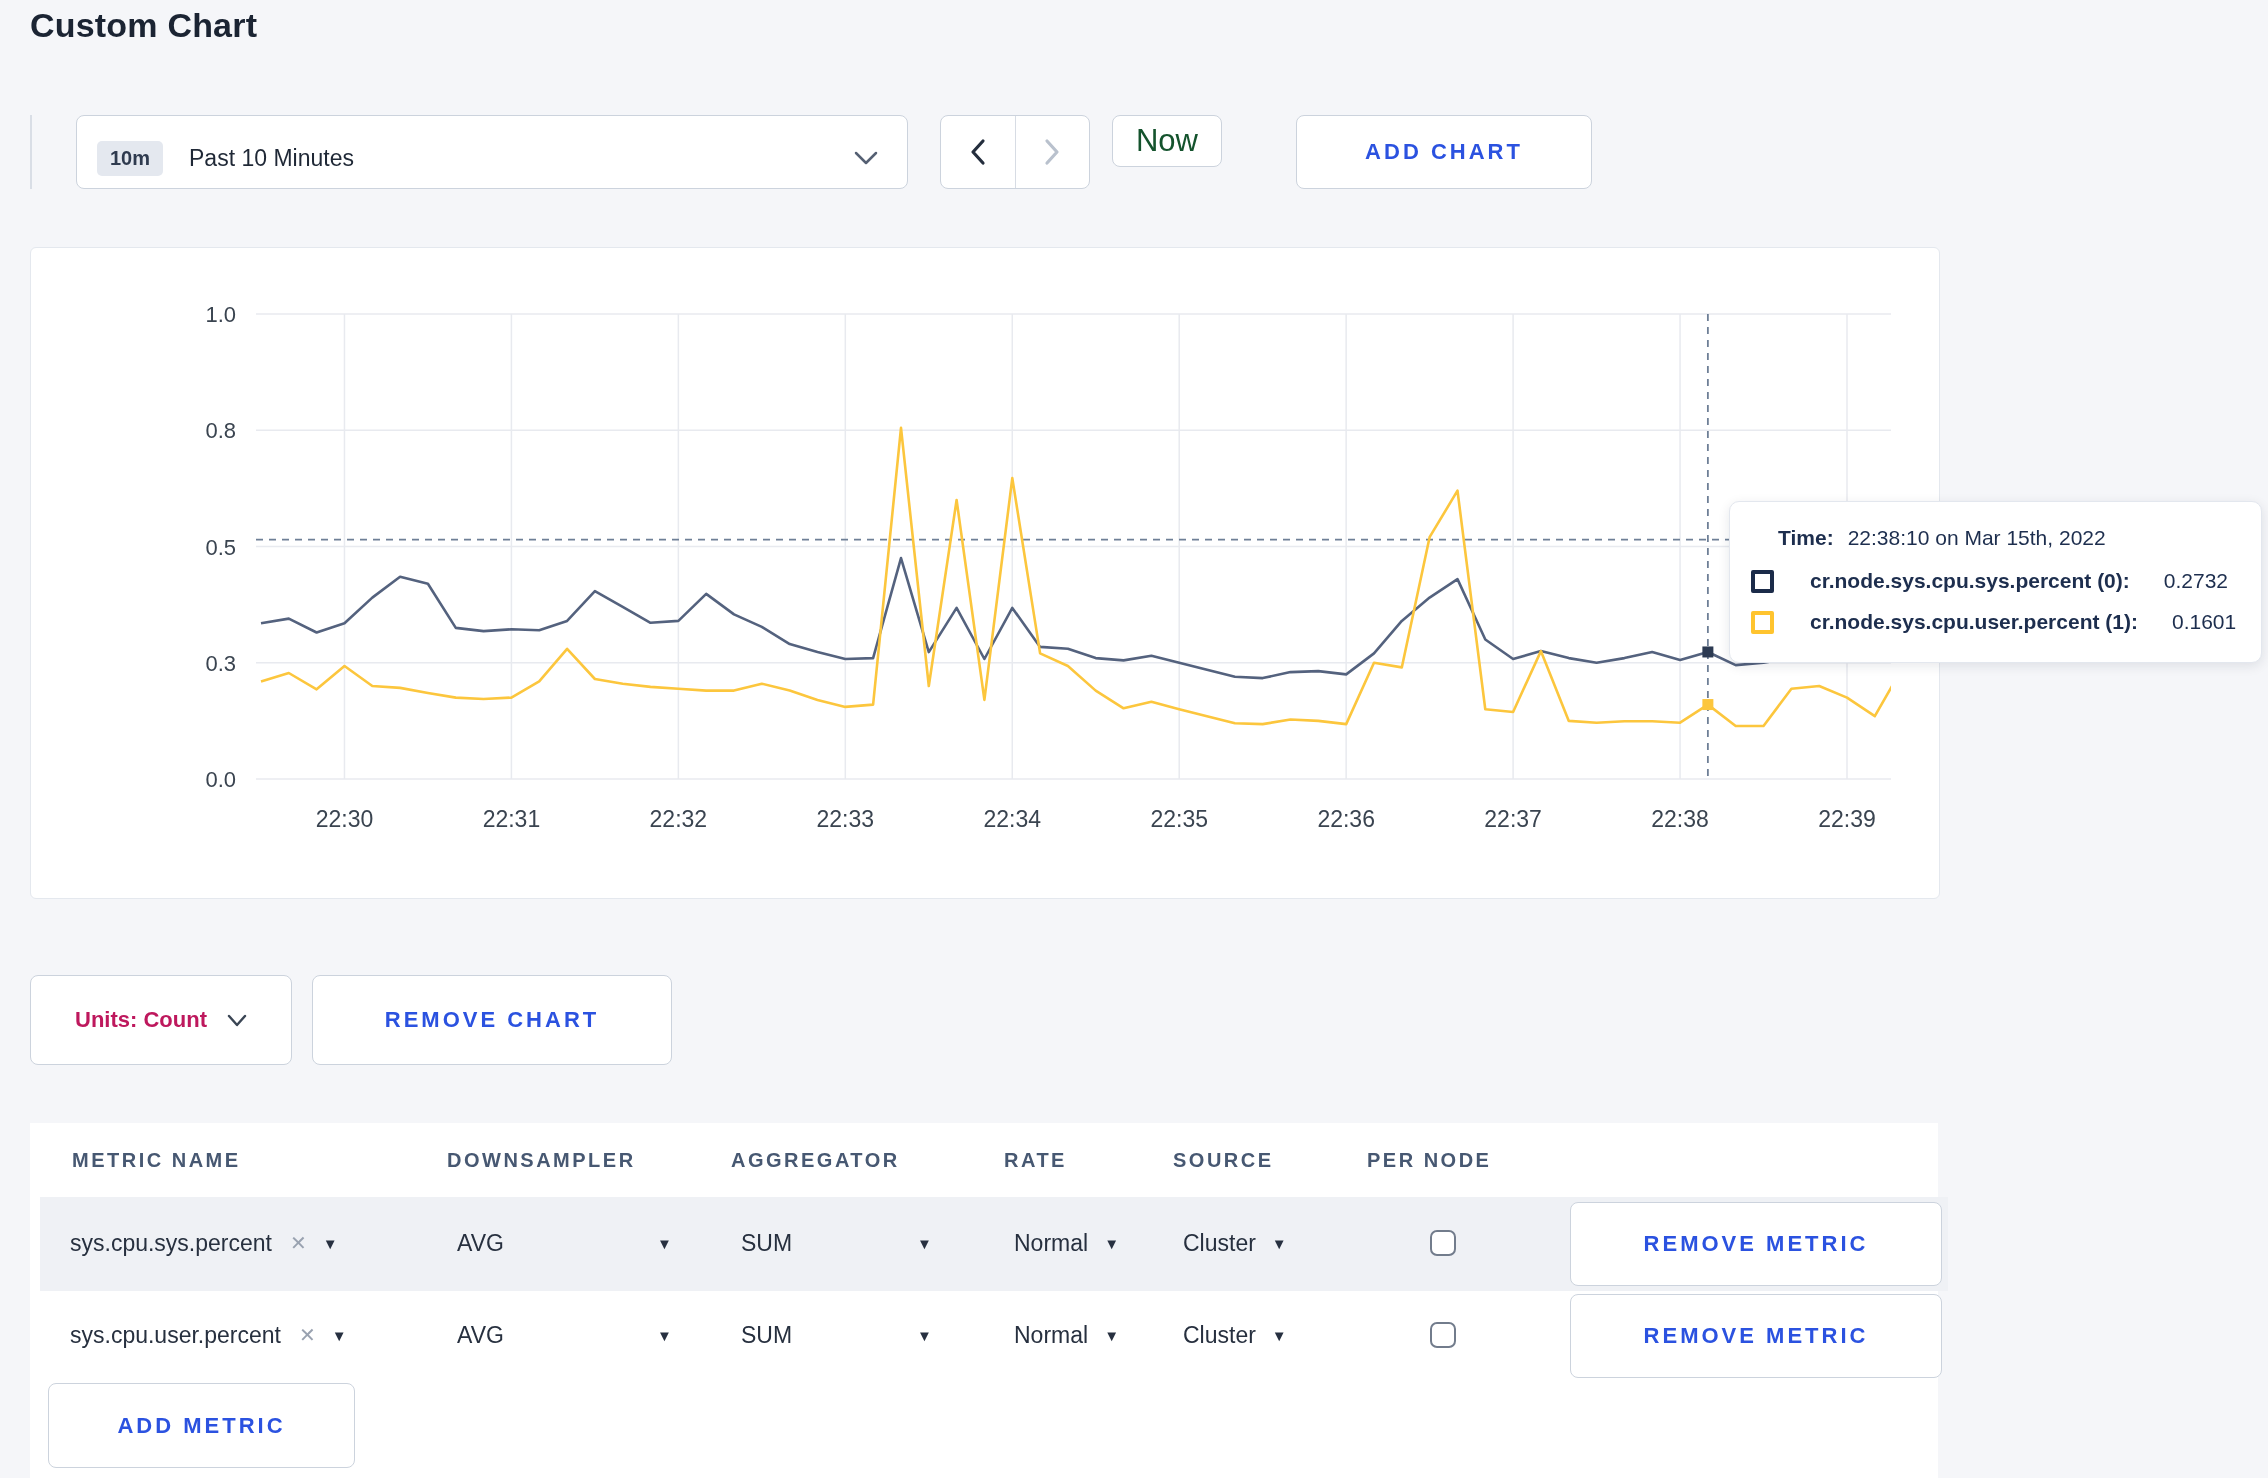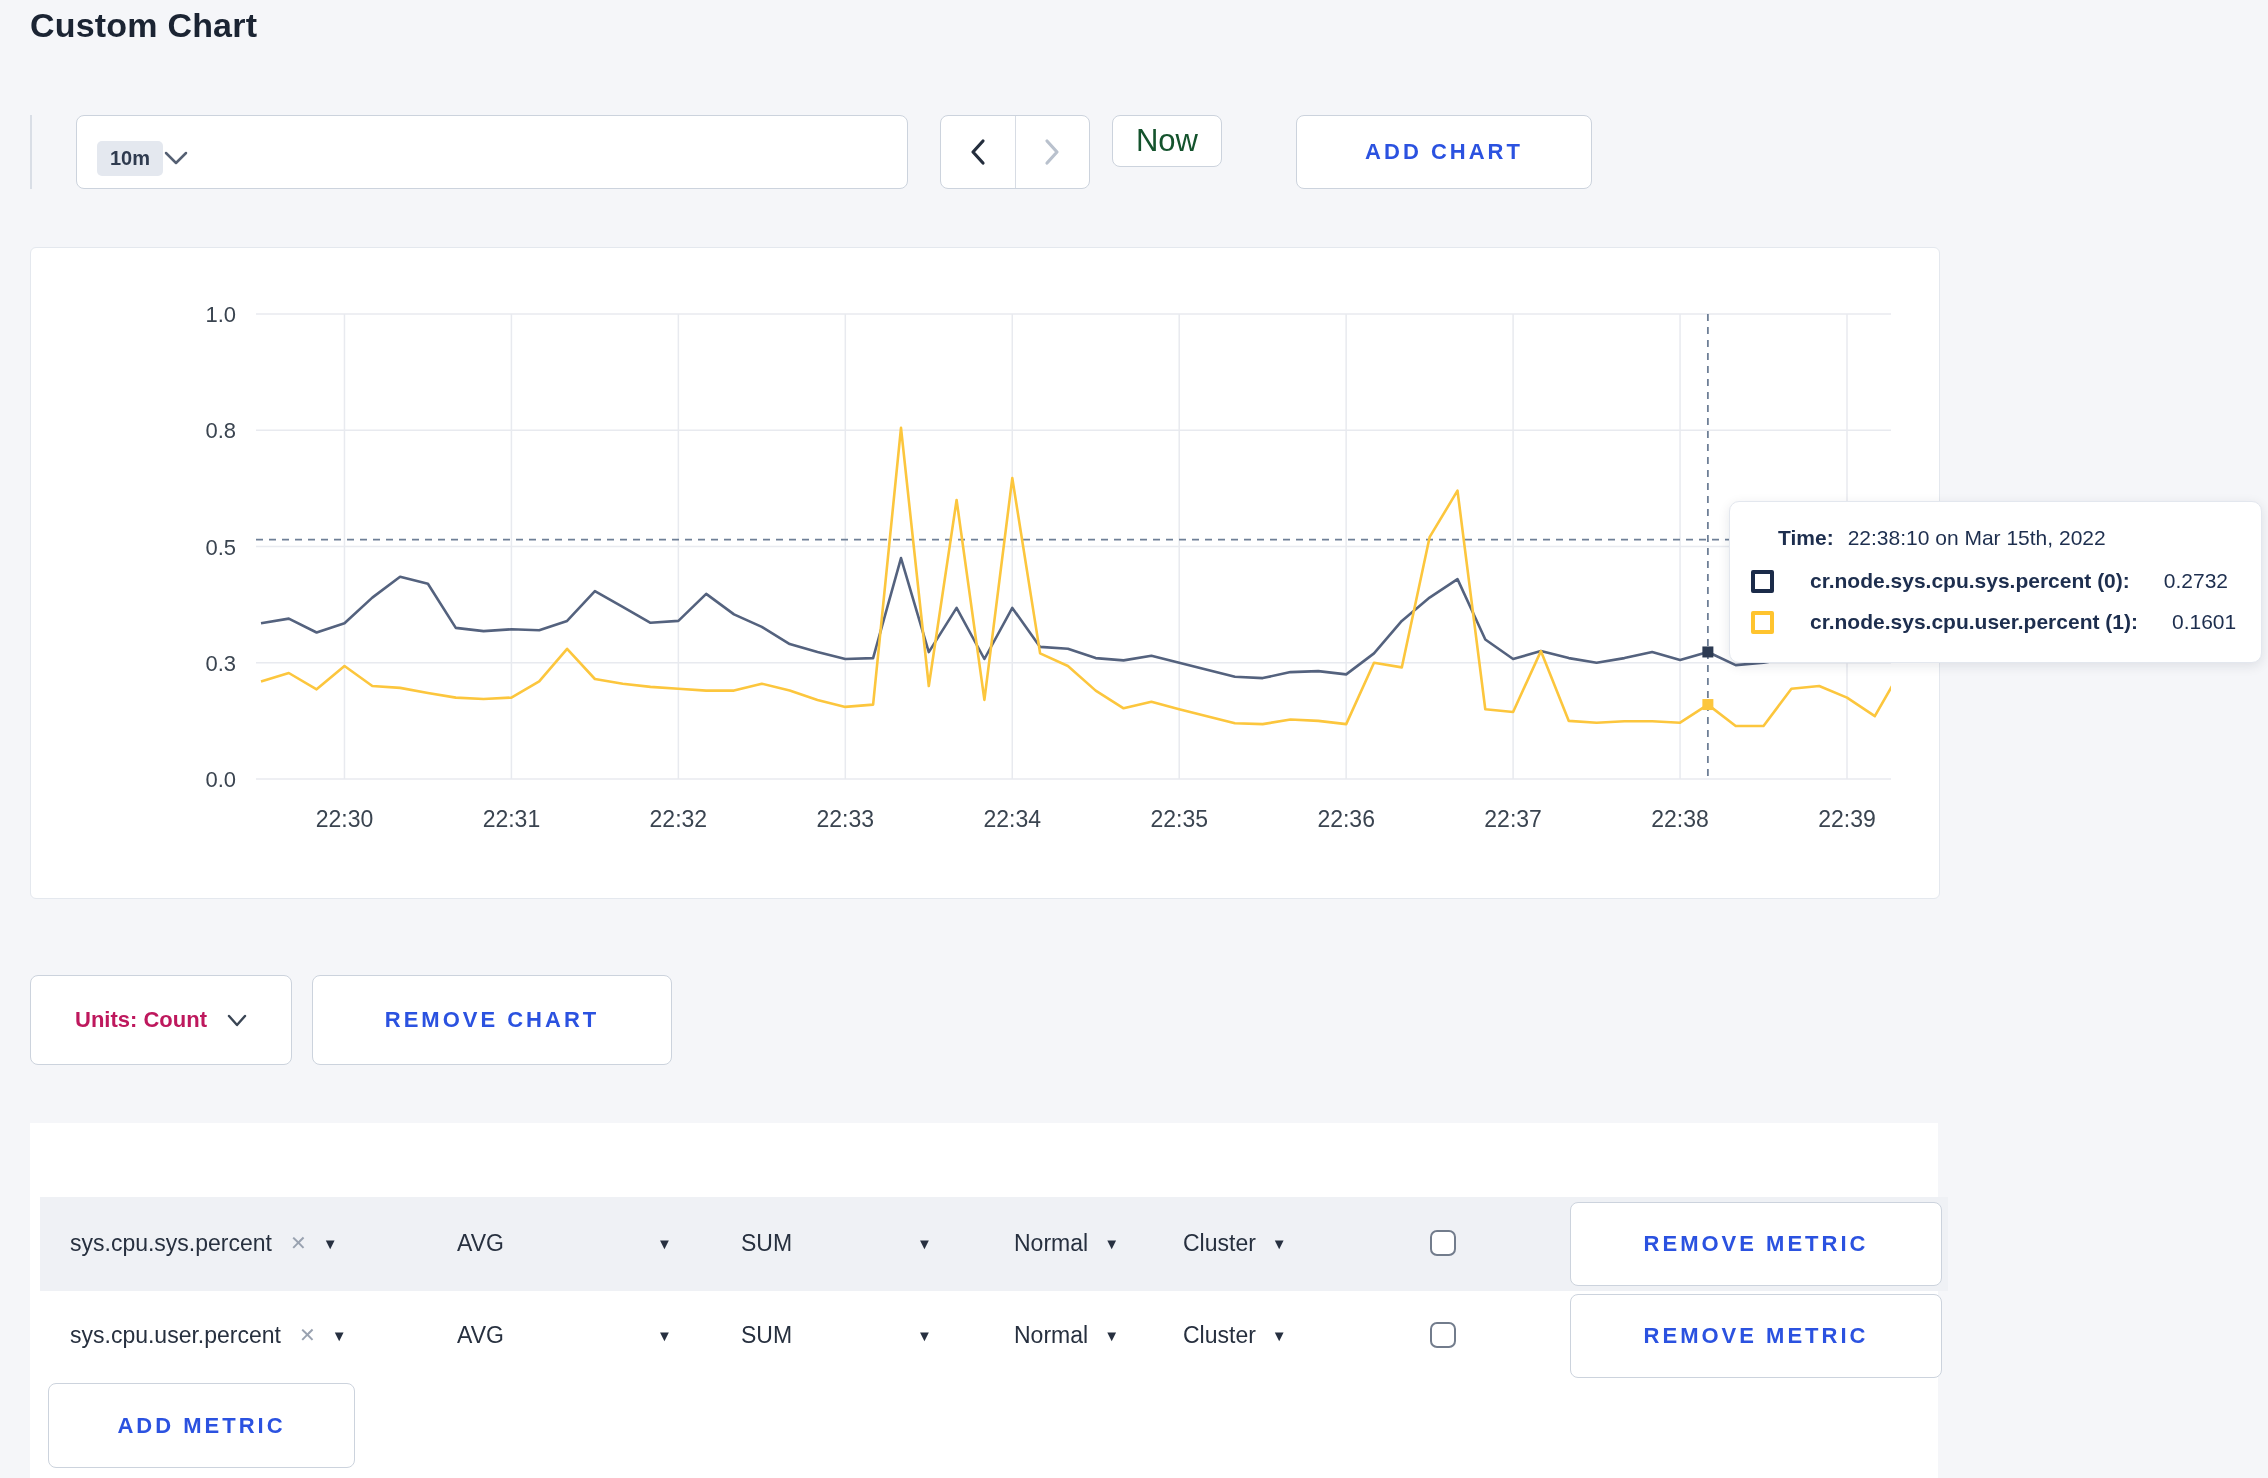--- a/index.html
+++ b/index.html
@@ -72,20 +72,21 @@
 </style>
 </head>
 <body>
 
 <div class="abs page-title">Custom Chart</div>
 
 <div class="abs vrule"></div>
 
 <div class="abs time-select">
   <span class="time-badge">10m</span>
+  <span class="time-label">Past 10 Minutes</span>
   <svg width="26" height="16" viewBox="0 0 26 16">
     <path class="chev" d="M3 3 L13 13 L23 3" stroke="#556073" stroke-width="2.5"></path>
   </svg>
 </div>
 
 <div class="abs arrow-group">
   <div class="arrow-cell">
     <svg width="18" height="28" viewBox="0 0 18 28">
       <path class="chev" d="M14 3 L4 14 L14 25" stroke="#242e3d" stroke-width="3.2"></path>
     </svg>
@@ -162,20 +163,28 @@
 
 <div class="abs btn units-box">
   <span>Units: Count</span>
   <svg width="20" height="13" viewBox="0 0 20 13">
     <path class="chev" d="M2 2 L10 11 L18 2" stroke="#3a4554" stroke-width="2.4"></path>
   </svg>
 </div>
 <div class="abs btn btn-blue btn-removechart">REMOVE CHART</div>
 
 <div class="abs table-card">
+  <div class="thead">
+    <span class="th" style="left:42px">METRIC NAME</span>
+    <span class="th" style="left:417px">DOWNSAMPLER</span>
+    <span class="th" style="left:701px">AGGREGATOR</span>
+    <span class="th" style="left:974px">RATE</span>
+    <span class="th" style="left:1143px">SOURCE</span>
+    <span class="th" style="left:1337px">PER NODE</span>
+  </div>
 
   <div class="trow striped" style="top:74px">
     <div class="cell" style="left:30px">
       <span>sys.cpu.sys.percent</span>
       <span class="clear-x">✕</span>
       <span class="caret gap">▼</span>
     </div>
     <div class="cell" style="left:417px">AVG</div>
     <span class="cell caret" style="left:617px">▼</span>
     <div class="cell" style="left:701px">SUM</div>

